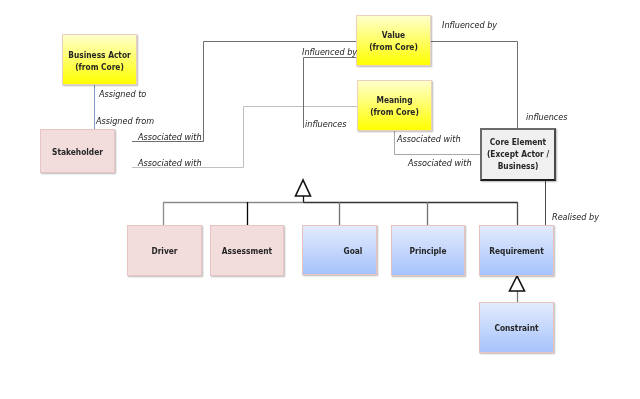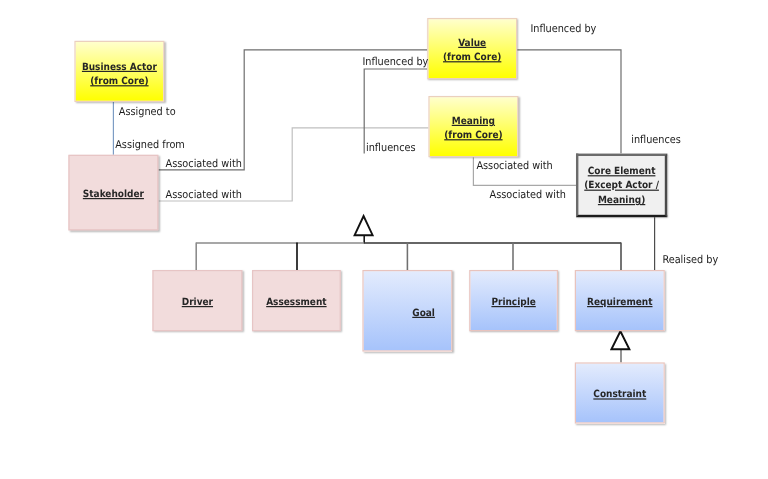--- a/index.html
+++ b/index.html
@@ -6,31 +6,31 @@
   html,body{margin:0;padding:0;background:#ffffff;}
   body{width:640px;height:399px;overflow:hidden;
        font-family:"DejaVu Sans Condensed","DejaVu Sans",sans-serif;}
   #canvas{position:relative;width:640px;height:399px;background:#ffffff;overflow:hidden;}
 
   svg.links{position:absolute;left:0;top:0;width:640px;height:399px;}
 
   .node{position:absolute;box-sizing:border-box;display:flex;align-items:center;
         justify-content:center;padding-top:1px;text-align:center;font-weight:bold;
         font-size:8.3px;color:#262626;line-height:12px;}
-  .node .lbl{display:block;text-decoration:underline;}
+  .node .lbl{display:block;}
   .node.yellow{background:linear-gradient(180deg,#ffffcc 0%,#ffff00 100%);
                border:1px solid #ebd0bd;box-shadow:1px 1px 1.5px rgba(0,0,0,0.28);}
   .node.pink{background:#f2dcdc;border:1px solid #e7c5c5;
              box-shadow:1px 1px 1.5px rgba(0,0,0,0.28);}
   .node.blue{background:linear-gradient(180deg,#e3ebfd 0%,#a6c3fb 100%);
              border:1px solid #e8c3bd;box-shadow:1px 1px 1.5px rgba(0,0,0,0.28);}
   .node.gray{background:#f0f0f0;border:2px solid #6b6b6b;border-bottom-color:#1c1c1c;
              border-right-color:#4a4a4a;box-shadow:1px 1px 1.5px rgba(0,0,0,0.28);}
 
-  .elabel{position:absolute;font-size:9px;color:#1a1a1a;white-space:nowrap;line-height:11px;}
+  .elabel{position:absolute;font-size:9px;color:#1a1a1a;white-space:nowrap;line-height:11px;font-style:italic;}
 </style>
 </head>
 <body>
 
 <div id="canvas">
 
   <svg class="links" viewBox="0 0 640 399" xmlns="http://www.w3.org/2000/svg">
     <g>
         <polyline points="94.5,85 94.5,129" fill="none" stroke="#7d9cc4" stroke-width="1"></polyline>
         <polyline points="132,141.5 203.5,141.5 203.5,41.5 356,41.5" fill="none" stroke="#6e6e6e" stroke-width="1"></polyline>
@@ -51,39 +51,39 @@
       </g>
     <g>
         <polygon points="303,180 295.5,196 310.5,196" fill="#ffffff" stroke="#111111" stroke-width="1.6"></polygon>
         <polygon points="517,276 509.5,291 524.5,291" fill="#ffffff" stroke="#111111" stroke-width="1.6"></polygon>
       </g>
   </svg>
 
   <div class="node yellow" style="left: 62px; top: 34px; width: 75px; height: 51px;">
     <div class="lbl" style="transform: translateY(1px);"><span>Business Actor</span><br><span>(from Core)</span></div>
   </div>
-  <div class="node pink" style="left: 57px; top: 129px; width: 75px; height: 63px;">
+  <div class="node pink" style="left: 40px; top: 129px; width: 75px; height: 44px;">
     <div class="lbl"><span>Stakeholder</span></div>
   </div>
   <div class="node yellow" style="left: 356px; top: 15px; width: 75px; height: 51px;">
     <div class="lbl"><span>Value</span><br><span>(from Core)</span></div>
   </div>
   <div class="node yellow" style="left: 357px; top: 80px; width: 75px; height: 51px;">
     <div class="lbl"><span>Meaning</span><br><span>(from Core)</span></div>
   </div>
   <div class="node gray" style="left: 480px; top: 128px; width: 76px; height: 53px;">
-    <div class="lbl" style="transform: translateY(-1px);"><span>Core Element</span><br><span>(Except Actor /</span><br><span>Meaning)</span></div>
+    <div class="lbl" style="transform: translateY(-1px);"><span>Core Element</span><br><span>(Except Actor /</span><br><span>Business)</span></div>
   </div>
   <div class="node pink" style="left: 127px; top: 225px; width: 75px; height: 51px;">
     <div class="lbl"><span>Driver</span></div>
   </div>
   <div class="node pink" style="left: 210px; top: 225px; width: 74px; height: 51px;">
     <div class="lbl"><span>Assessment</span></div>
   </div>
-  <div class="node blue" style="left: 302px; top: 225px; width: 75px; height: 68px; padding-left: 27px;">
+  <div class="node blue" style="left: 302px; top: 225px; width: 75px; height: 50px; padding-left: 27px;">
     <div class="lbl"><span>Goal</span></div>
   </div>
   <div class="node blue" style="left: 479px; top: 225px; width: 75px; height: 51px;">
     <div class="lbl"><span>Requirement</span></div>
   </div>
   <div class="node blue" style="left: 391px; top: 225px; width: 74px; height: 51px;">
     <div class="lbl"><span>Principle</span></div>
   </div>
   <div class="node blue" style="left: 479px; top: 302px; width: 75px; height: 51px;">
     <div class="lbl"><span>Constraint</span></div>

